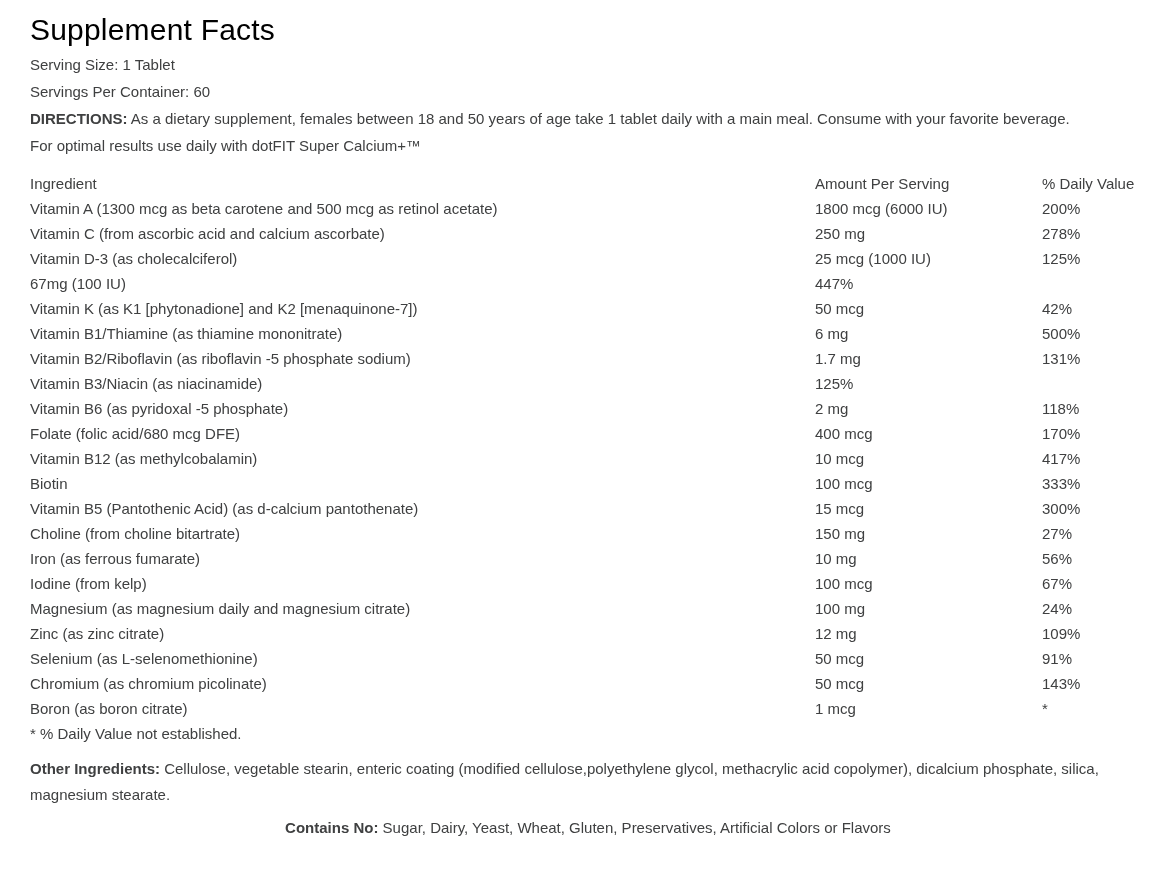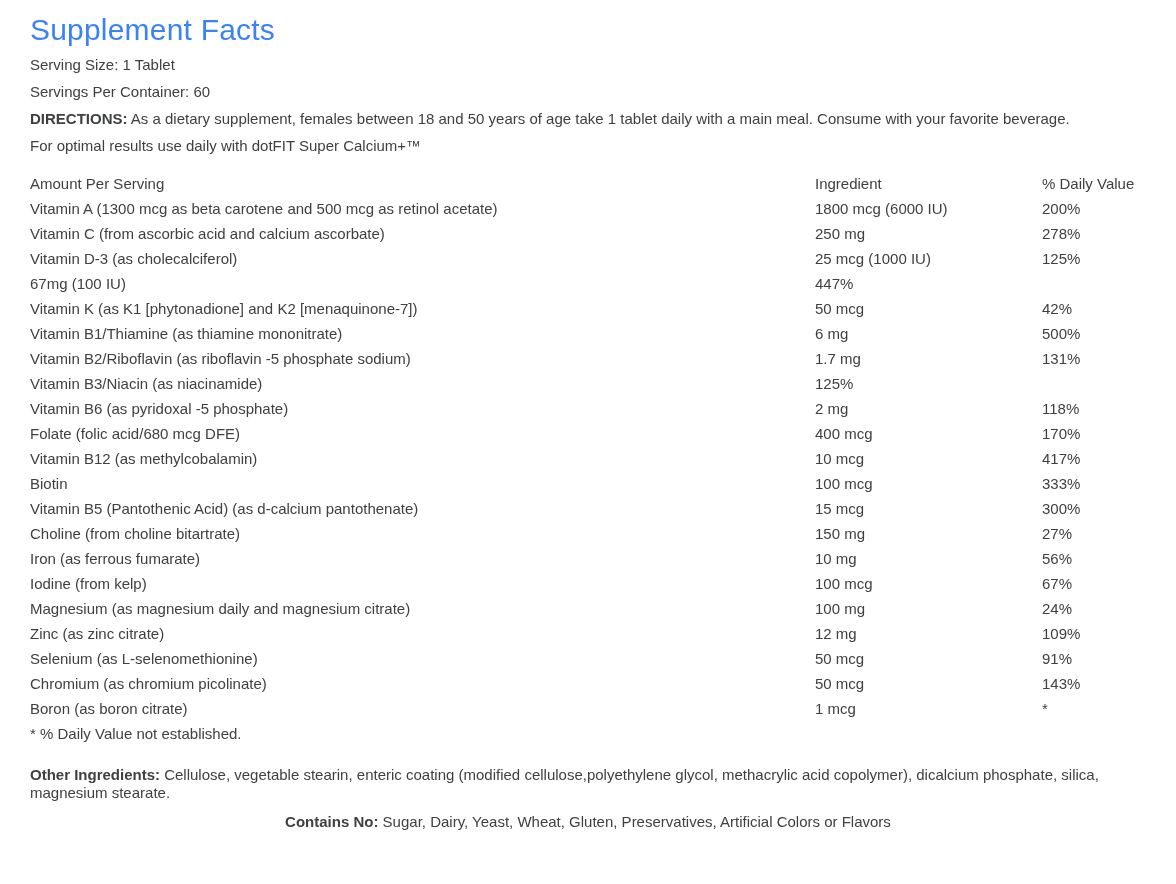--- a/index.html
+++ b/index.html
@@ -13,62 +13,62 @@
     font-size: 15px;
     overflow: hidden;
   }
   .page { padding: 12px 30px 0 30px; }
 
   .title {
     margin: 0;
     font-size: 30px;
     line-height: 36px;
     font-weight: 400;
-    color: #3b82f6;
+    color: #000000;
     letter-spacing: 0.2px;
   }
 
   .meta-line { margin: 7px 0 0 0; line-height: 20px; }
   .bold-label { font-weight: 700; }
 
   .supp-table { margin-top: 15px; }
   .trow {
     display: grid;
     grid-template-columns: 785px 227px 1fr;
     height: 25px;
     line-height: 25px;
     align-items: center;
     white-space: nowrap;
   }
   .cell { overflow: hidden; }
 
   .footnote { height: 25px; line-height: 25px; }
 
-  .para { margin: 20px 0 0 0; line-height: 18px; max-width: 1116px; }
+  .para { margin: 10px 0 0 0; line-height: 26px; max-width: 1116px; }
   .contains-line { margin: 10px 0 0 0; line-height: 20px; text-align: center; }
 </style>
 </head>
 <body>
 
 <div class="page">
 
   <h1 class="title">Supplement Facts</h1>
 
   <p class="meta-line">Serving Size: 1 Tablet</p>
 
   <p class="meta-line">Servings Per Container: 60</p>
 
   <p class="meta-line"><span class="bold-label">DIRECTIONS:</span><span> As a dietary supplement, females between 18 and 50 years of age take 1 tablet daily with a main meal. Consume with your favorite beverage.</span></p>
 
   <p class="meta-line">For optimal results use daily with dotFIT Super Calcium+™</p>
 
   <div class="supp-table">
     <div class="trow">
+      <div class="cell">Ingredient</div>
       <div class="cell">Amount Per Serving</div>
-      <div class="cell">Ingredient</div>
       <div class="cell">% Daily Value</div>
     </div>
     <div id="table-body">
         <div class="trow">
           <div class="cell">Vitamin A (1300 mcg as beta carotene and 500 mcg as retinol acetate)</div>
           <div class="cell">1800 mcg (6000 IU)</div>
           <div class="cell">200%</div>
         </div>
         <div class="trow">
           <div class="cell">Vitamin C (from ascorbic acid and calcium ascorbate)</div>

